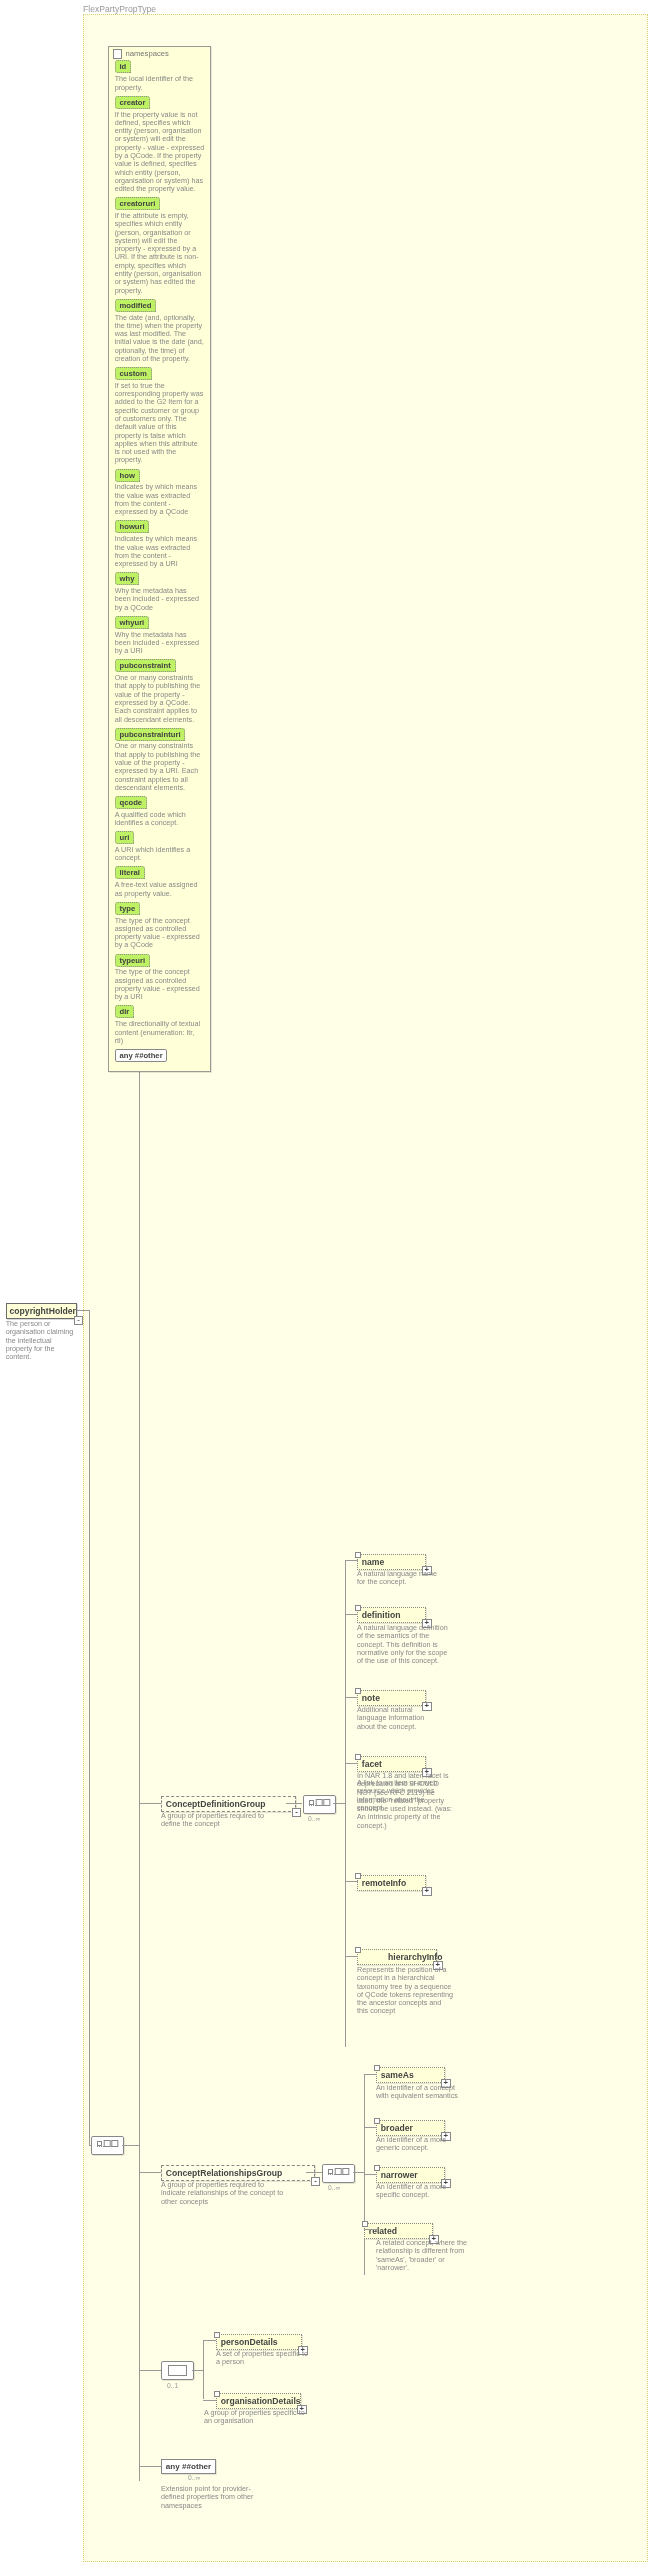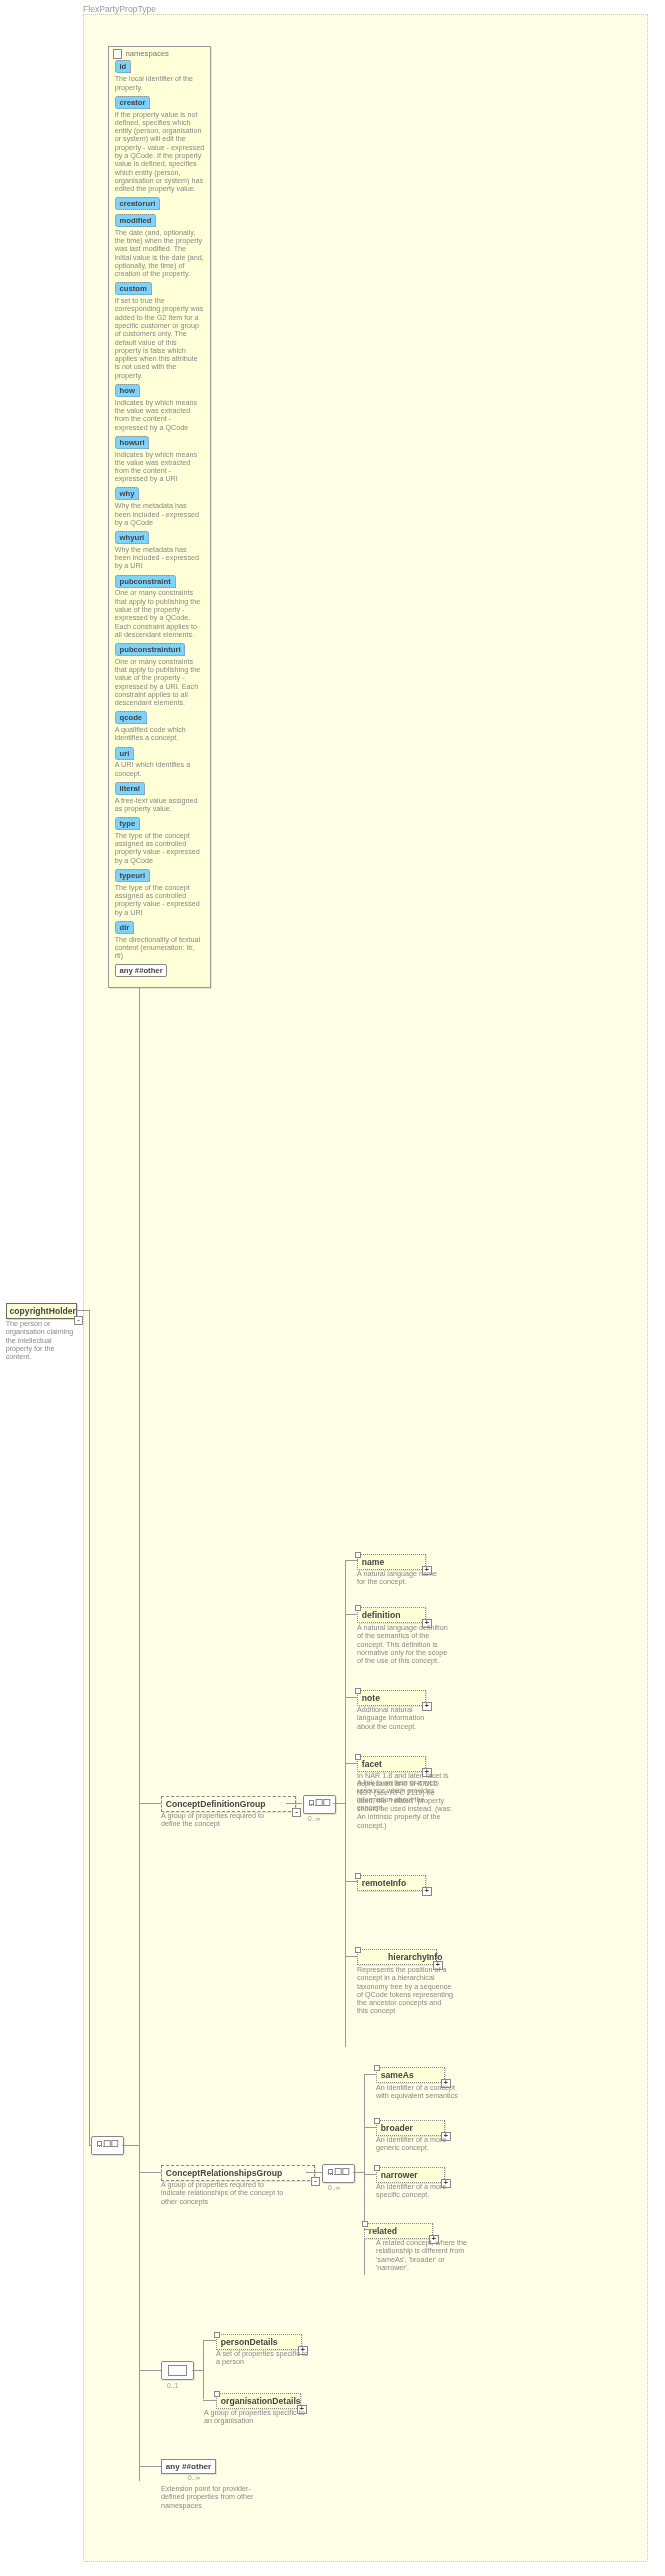--- a/index.html
+++ b/index.html
@@ -130,21 +130,21 @@
     margin-right: 2.9px;
     background: #fff;
     vertical-align: middle;
   }
   .attr {
     margin-bottom: 3.8px;
   }
   .attr .tag {
     display: inline-block;
     border: 1px dotted #888;
-    background: #7dd3fc;
+    background: #bef264;
     padding: 1px 3.8px;
     font-size: 7.7px;
     font-weight: bold;
     color: #444;
     border-radius: 2.9px 2.9px 0 2.9px;
   }
   .attr .desc {
     font-size: 7.2px;
     color: #888;
     line-height: 1.15;
@@ -252,21 +252,21 @@
 <div class="v" style="left:134px; top:57px; height:2424px; background:transparent;"></div>
 
 <div class="h" style="left:122px; top:2145px; width:17px;"></div>
 <div class="v" style="left:139px; top:57px; height:2424px;"></div>
 
 <div class="attrs">
   <div class="attrs-label">namespaces</div>
   <div id="attrs-list">
       <div class="attr"><span class="tag">id</span><div class="desc">The local identifier of the property.</div></div>
       <div class="attr"><span class="tag">creator</span><div class="desc">If the property value is not defined, specifies which entity (person, organisation or system) will edit the property - value - expressed by a QCode. If the property value is defined, specifies which entity (person, organisation or system) has edited the property value.</div></div>
-      <div class="attr"><span class="tag">creatoruri</span></div>
+      <div class="attr"><span class="tag">creatoruri</span><div class="desc">If the attribute is empty, specifies which entity (person, organisation or system) will edit the property - expressed by a URI. If the attribute is non-empty, specifies which entity (person, organisation or system) has edited the property.</div></div>
       <div class="attr"><span class="tag">modified</span><div class="desc">The date (and, optionally, the time) when the property was last modified. The initial value is the date (and, optionally, the time) of creation of the property.</div></div>
       <div class="attr"><span class="tag">custom</span><div class="desc">If set to true the corresponding property was added to the G2 Item for a specific customer or group of customers only. The default value of this property is false which applies when this attribute is not used with the property.</div></div>
       <div class="attr"><span class="tag">how</span><div class="desc">Indicates by which means the value was extracted from the content - expressed by a QCode</div></div>
       <div class="attr"><span class="tag">howuri</span><div class="desc">Indicates by which means the value was extracted from the content - expressed by a URI</div></div>
       <div class="attr"><span class="tag">why</span><div class="desc">Why the metadata has been included - expressed by a QCode</div></div>
       <div class="attr"><span class="tag">whyuri</span><div class="desc">Why the metadata has been included - expressed by a URI</div></div>
       <div class="attr"><span class="tag">pubconstraint</span><div class="desc">One or many constraints that apply to publishing the value of the property - expressed by a QCode. Each constraint applies to all descendant elements.</div></div>
       <div class="attr"><span class="tag">pubconstrainturi</span><div class="desc">One or many constraints that apply to publishing the value of the property - expressed by a URI. Each constraint applies to all descendant elements.</div></div>
       <div class="attr"><span class="tag">qcode</span><div class="desc">A qualified code which identifies a concept.</div></div>
       <div class="attr"><span class="tag">uri</span><div class="desc">A URI which identifies a concept.</div></div>

